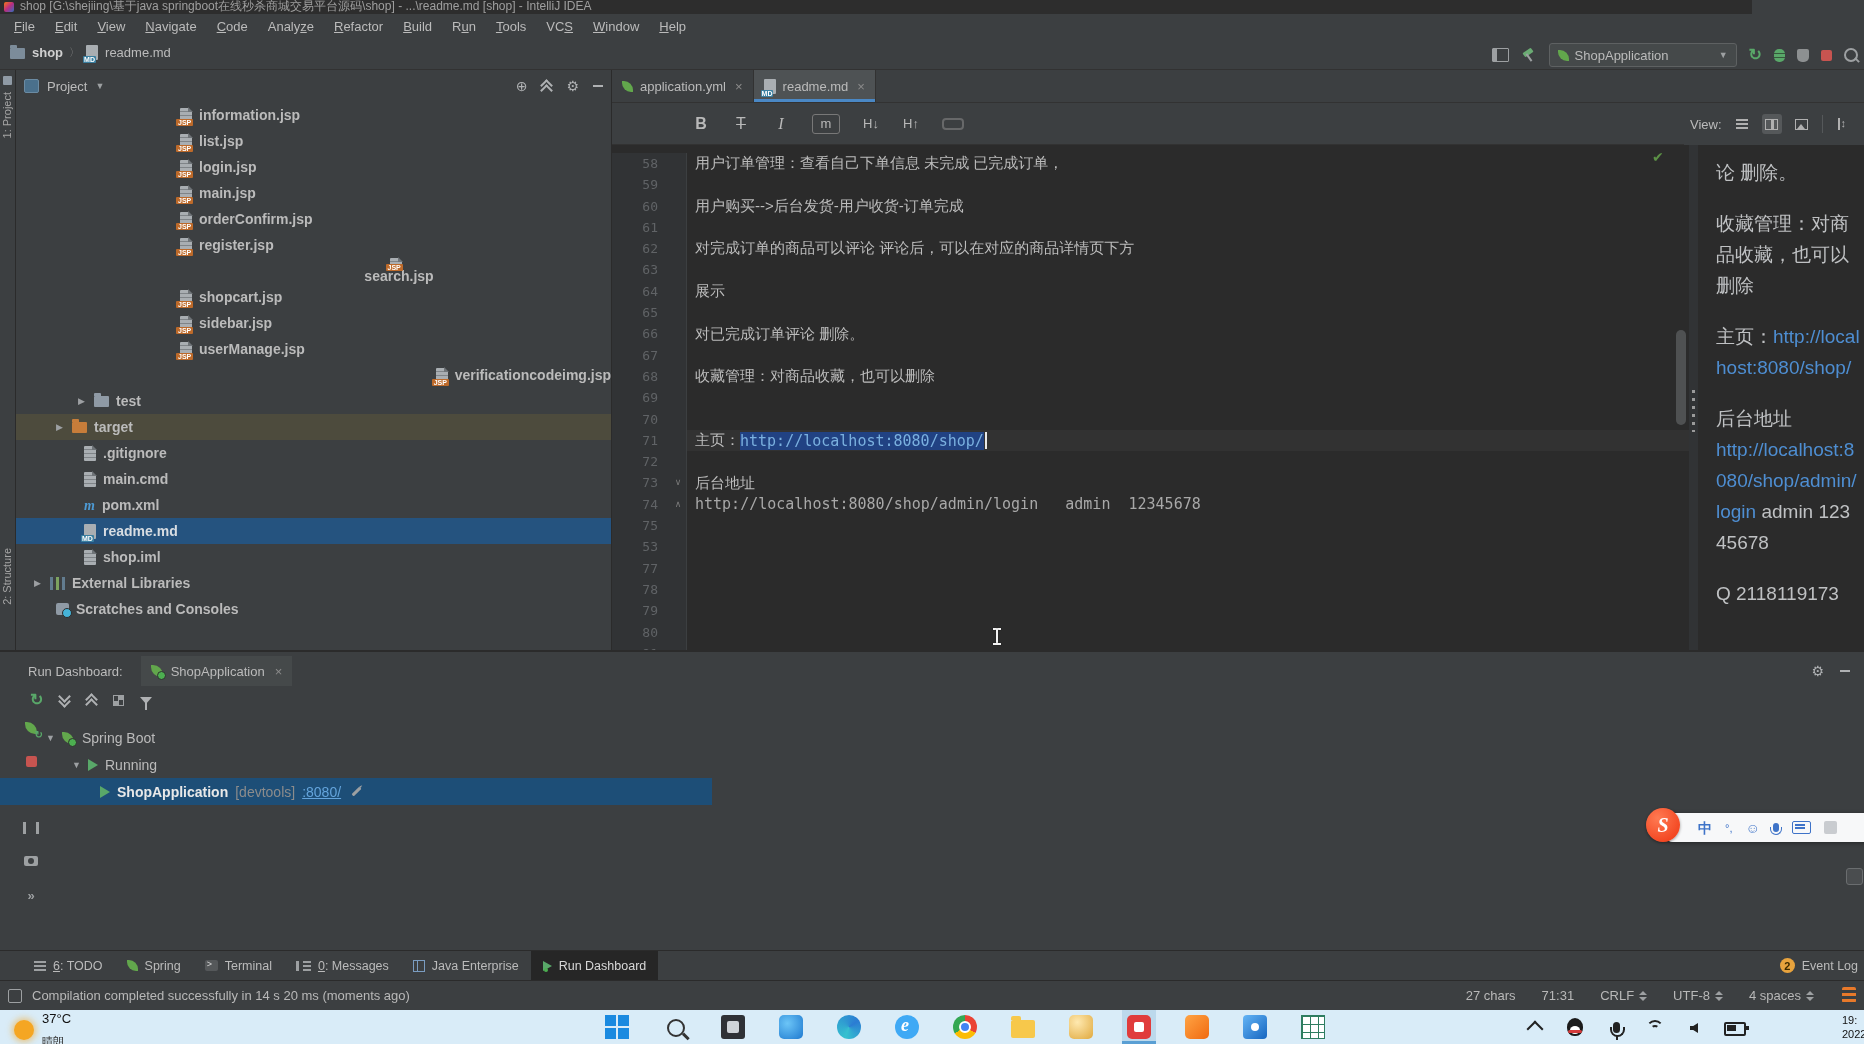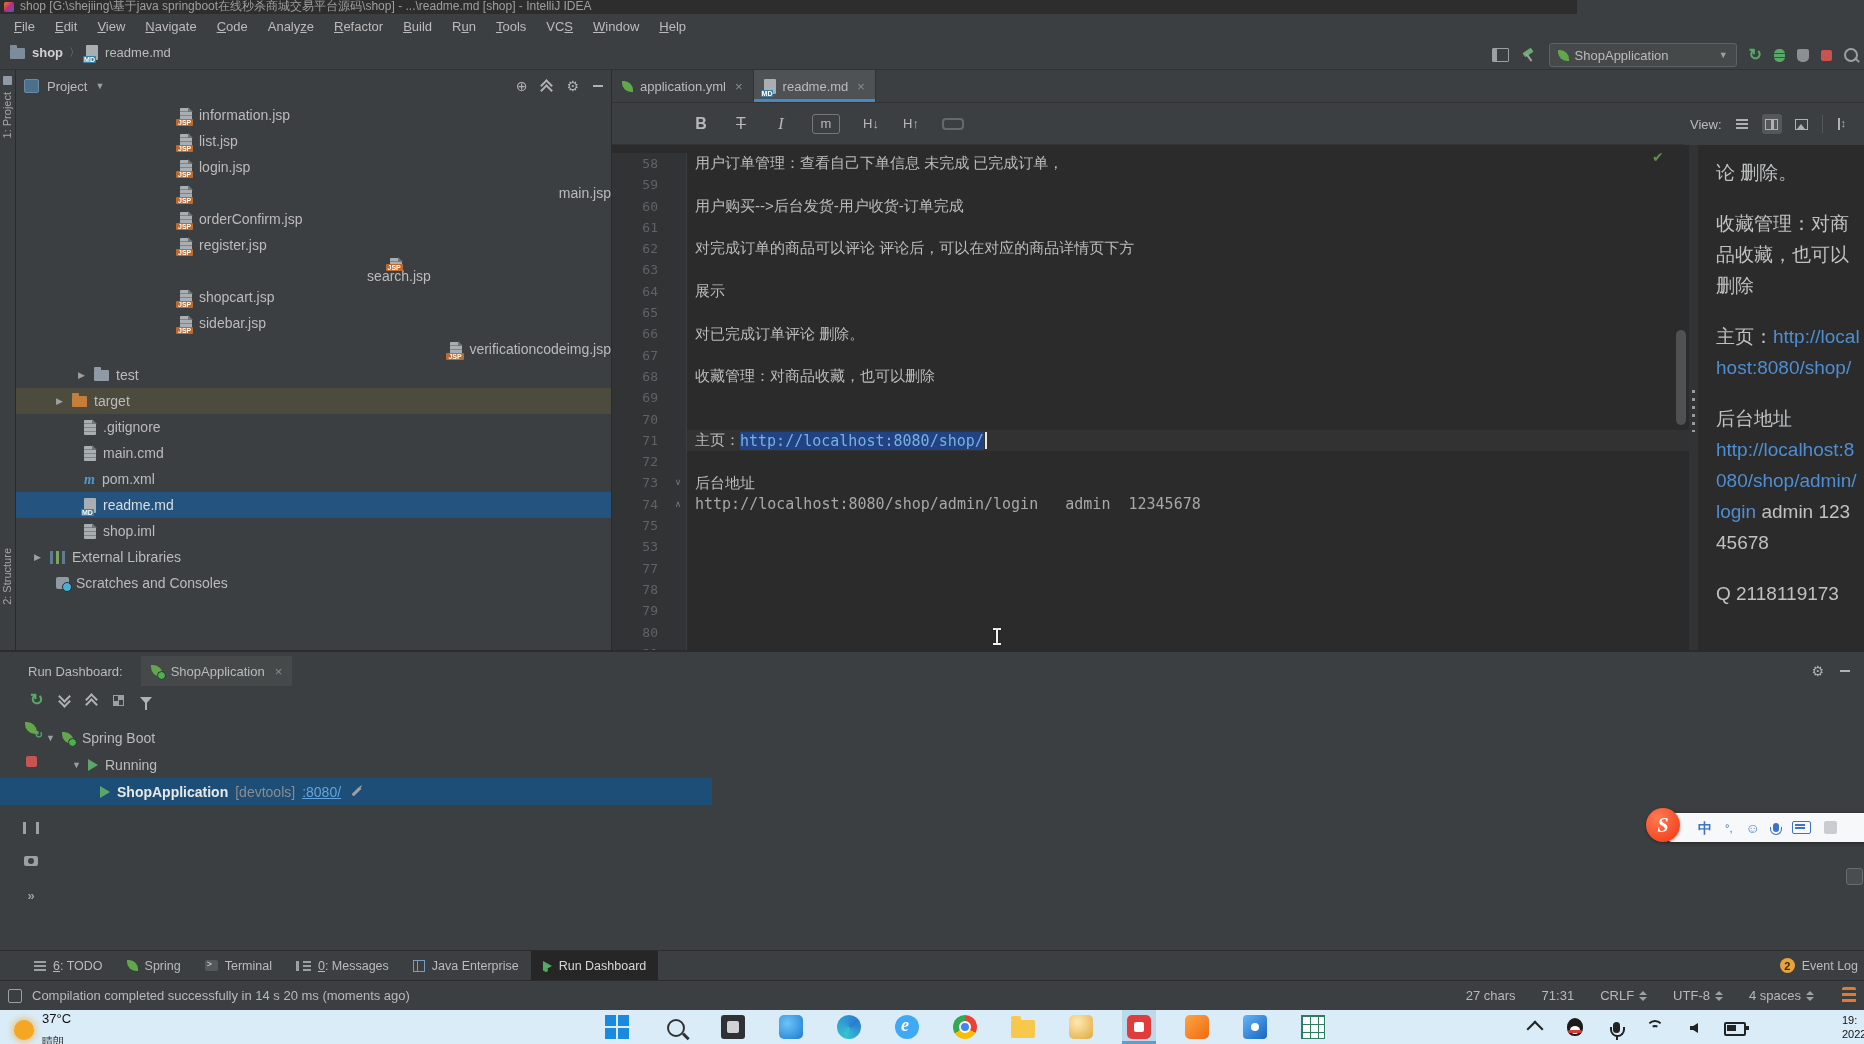--- a/index.html
+++ b/index.html
@@ -1,21 +1,21 @@
 <!DOCTYPE html>
 <html><head>
 <meta charset="utf-8">
 <style>
 html,body{margin:0;padding:0;background:#000;}
 #root{position:relative;width:1864px;height:1044px;background:#3c3f41;overflow:hidden;
   font-family:"Liberation Sans",sans-serif;color:#bbbbbb;-webkit-font-smoothing:antialiased;}
 u{text-decoration:underline;}
 
 
-.titlebar{position:absolute;left:0;top:0;width:1577px;height:14px;background:#2d2d2d;
+.titlebar{position:absolute;left:0;top:0;width:1752px;height:14px;background:#2d2d2d;
   font-size:12px;color:#9f9f9f;line-height:13px;white-space:nowrap;overflow:hidden;padding-left:20px;box-sizing:border-box;}
 .appico{position:absolute;left:4px;top:2px;width:10px;height:10px;border-radius:2px;
   background:linear-gradient(135deg,#f97a12,#b92d82 50%,#2e6fbf);}
 .menubar{position:absolute;left:0;top:14px;width:1864px;height:26px;background:#3c3f41;
   display:flex;align-items:center;padding-left:4px;font-size:13px;color:#bbbbbb;}
 .menu-item{padding:0 10px;height:22px;line-height:22px;border-radius:2px;}
 
 
 .toolbar{position:absolute;left:0;top:40px;width:1864px;height:30px;background:#3c3f41;border-bottom:1px solid #323232;box-sizing:border-box;}
 .crumbs{position:absolute;left:10px;top:5px;display:flex;align-items:center;font-size:13px;}
@@ -57,21 +57,21 @@
 .ic-collapse::before,.ic-collapse::after{content:"";position:absolute;left:1px;width:7px;height:7px;border-left:2px solid #afb1b3;border-top:2px solid #afb1b3;}
 .ic-collapse::before{top:0;transform:rotate(45deg);}
 .ic-collapse::after{top:5px;transform:rotate(45deg);}
 .ic-gear{font-size:14px;color:#afb1b3;}
 .ic-minus{width:10px;height:2px;background:#afb1b3;}
 .tree{font-size:14px;}
 .tree-row{height:26px;display:flex;align-items:center;white-space:nowrap;box-sizing:border-box;}
 .tree-row.selected{background:#25537f;color:#d8dde2;}
 .tree-row.highlight{background:#4d4b3d;}
 .tree-arr{width:16px;color:#9da0a3;font-size:9px;flex:0 0 16px;}
-.tree-lab{margin-left:7px;}
+.tree-lab{margin-left:7px;font-weight:bold;}
 .fi-file{width:12px;height:15px;background:#a9aeb2;border-radius:1px;position:relative;
   background-image:linear-gradient(#a9aeb2 3px,#7f8488 3px,#7f8488 4px,#a9aeb2 4px,#a9aeb2 7px,#7f8488 7px,#7f8488 8px,#a9aeb2 8px,#a9aeb2 11px,#7f8488 11px,#7f8488 12px,#a9aeb2 12px);}
 .fi-file::before{content:"";position:absolute;right:-1px;top:-1px;border-style:solid;border-width:0 5px 5px 0;border-color:transparent #3c3f41 #6f7478 transparent;}
 .fi .fbadge{position:absolute;left:-4px;bottom:-3px;font:bold 7px "Liberation Sans",sans-serif;color:#fff;background:#bd6a2a;padding:0 2px;border-radius:1px;letter-spacing:0;}
 .fi-foldergray{width:15px;height:11px;background:#8f9aa5;border-radius:1px;position:relative;}
 .fi-foldergray::before{content:"";position:absolute;top:-3px;left:0;width:7px;height:3px;background:#8f9aa5;border-radius:1px 1px 0 0;}
 .fi-folderorange{width:15px;height:11px;background:#c77d3a;border-radius:1px;position:relative;}
 .fi-folderorange::before{content:"";position:absolute;top:-3px;left:0;width:7px;height:3px;background:#c77d3a;border-radius:1px 1px 0 0;}
 .fi-maven{font:italic bold 14px "Liberation Serif",serif;color:#4d9bd5;line-height:15px;}
 .fi-libs{width:15px;height:13px;background:linear-gradient(90deg,#627c8f 0 3px,transparent 3px 6px,#7da360 6px 9px,transparent 9px 12px,#627c8f 12px 15px);}
@@ -346,21 +346,21 @@
             <span class="fbadge">JSP</span>
           </span>
           <span class="tree-lab">list.jsp</span>
         </div>
         <div class="tree-row" style="padding-left: 164px;">
           <span class="fi fi-file">
             <span class="fbadge">JSP</span>
           </span>
           <span class="tree-lab">login.jsp</span>
         </div>
-        <div class="tree-row" style="padding-left: 164px; justify-content: space-between;">
+        <div class="tree-row" style="padding-left: 164px;">
           <span class="fi fi-file">
             <span class="fbadge">JSP</span>
           </span>
           <span class="tree-lab">main.jsp</span>
         </div>
         <div class="tree-row" style="padding-left: 164px;">
           <span class="fi fi-file">
             <span class="fbadge">JSP</span>
           </span>
           <span class="tree-lab">orderConfirm.jsp</span>
@@ -381,20 +381,26 @@
           <span class="fi fi-file">
             <span class="fbadge">JSP</span>
           </span>
           <span class="tree-lab">shopcart.jsp</span>
         </div>
         <div class="tree-row" style="padding-left: 164px;">
           <span class="fi fi-file">
             <span class="fbadge">JSP</span>
           </span>
           <span class="tree-lab">sidebar.jsp</span>
+        </div>
+        <div class="tree-row" style="padding-left: 164px;">
+          <span class="fi fi-file">
+            <span class="fbadge">JSP</span>
+          </span>
+          <span class="tree-lab">userManage.jsp</span>
         </div>
         <div class="tree-row" style="padding-left: 164px; justify-content: flex-end;">
           <span class="fi fi-file">
             <span class="fbadge">JSP</span>
           </span>
           <span class="tree-lab">verificationcodeimg.jsp</span>
         </div>
         <div class="tree-row" style="padding-left: 62px;">
           <span class="tree-arr">▶</span>
           <span class="fi fi-foldergray"></span>

